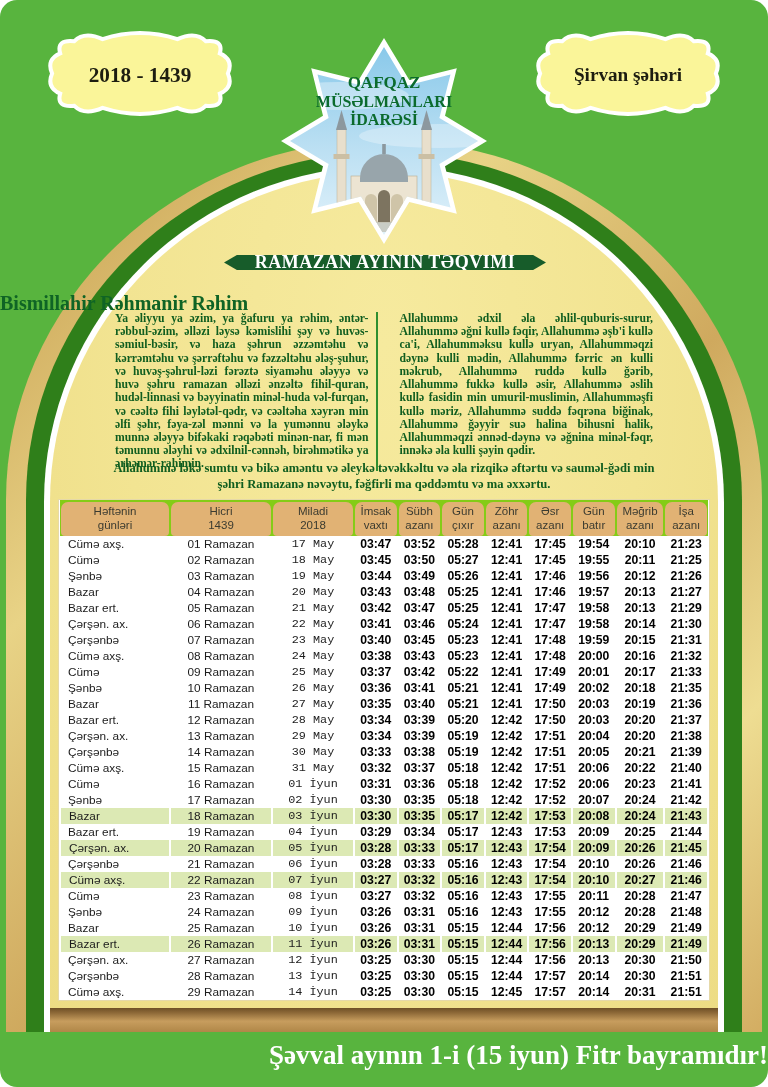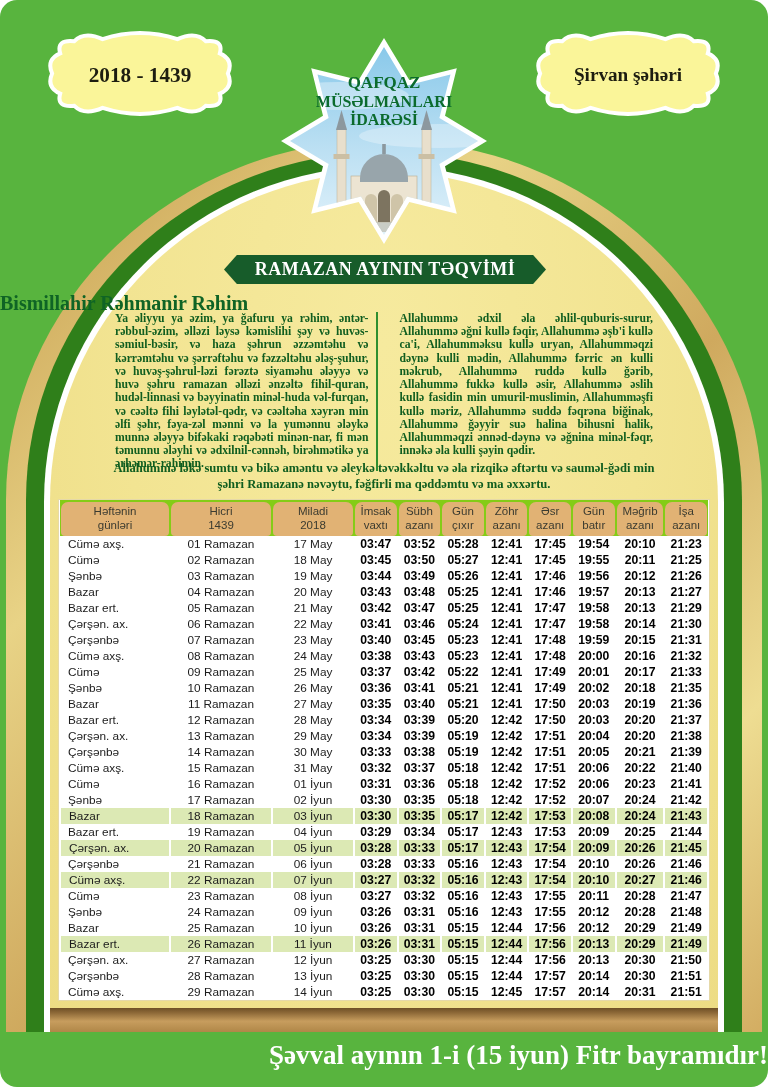--- a/index.html
+++ b/index.html
@@ -24,21 +24,21 @@
   
   .badge{position:absolute;width:192px;height:88px;top:30px;}
   .badge svg{display:block;}
   .badge-left{left:44px;}
   .badge-right{left:532px;}
 
   
   .star-wrap{position:absolute;left:279px;top:26px;width:210px;height:230px;}
 
   
-  .banner{position:absolute;left:224px;top:255px;width:322px;height:29px;background:#175c2a;
+  .banner{position:absolute;left:224px;top:255px;width:322px;height:15px;background:#175c2a;
     clip-path:polygon(0 50%,4% 0,96% 0,100% 50%,96% 100%,4% 100%);
     display:flex;align-items:center;justify-content:center;}
   .banner span{color:#ffffff;font-weight:bold;font-size:18px;letter-spacing:.5px;}
 
   .bismillah{position:absolute;left:0;top:292px;width:768px;text-align:left;
     color:#0f6425;font-weight:bold;font-size:20px;}
 
   
   .prayers{position:absolute;left:115px;top:312px;width:538px;display:flex;}
   .prayer-col{flex:1;color:#0f5d1f;font-weight:bold;font-size:11.7px;line-height:1.13;
@@ -52,21 +52,21 @@
   .timetable{position:absolute;left:59px;top:500px;width:650px;border-collapse:collapse;
     font-family:"Liberation Sans",sans-serif;background:#ffffff;
     box-shadow:0 0 0 1px #e6d9a8;}
   .timetable thead tr{background:#84cc16;}
   .timetable th{padding:2px 1px 0 1px;font-weight:normal;}
   .timetable th .hcell{background:#e1b274;border-radius:7px 7px 4px 4px;padding:2px 0 3px 0;
     color:#3b3b30;font-size:11.5px;line-height:1.25;text-align:center;font-weight:normal;}
   .timetable td{height:16px;font-size:11.8px;color:#1c1c1c;text-align:center;padding:0;}
   .timetable td.day{text-align:left;padding-left:8px;width:100px;}
   .timetable td.hicri{width:100px;}
-  .timetable td.miladi{width:80px;}
+  .timetable td.miladi{width:80px;font-family:Liberation Mono, monospace;}
   .timetable td.time{font-weight:bold;color:#000;font-size:12.2px;}
   .timetable tr.hl td{background:#dce9b4;border-left:2px solid #ffffff;border-right:2px solid #ffffff;}
 
   
   .footer-note{position:absolute;left:0;top:1040px;width:768px;text-align:right;
     color:#ffffff;font-weight:bold;font-size:27px;}
 </style>
 </head>
 <body>
 

